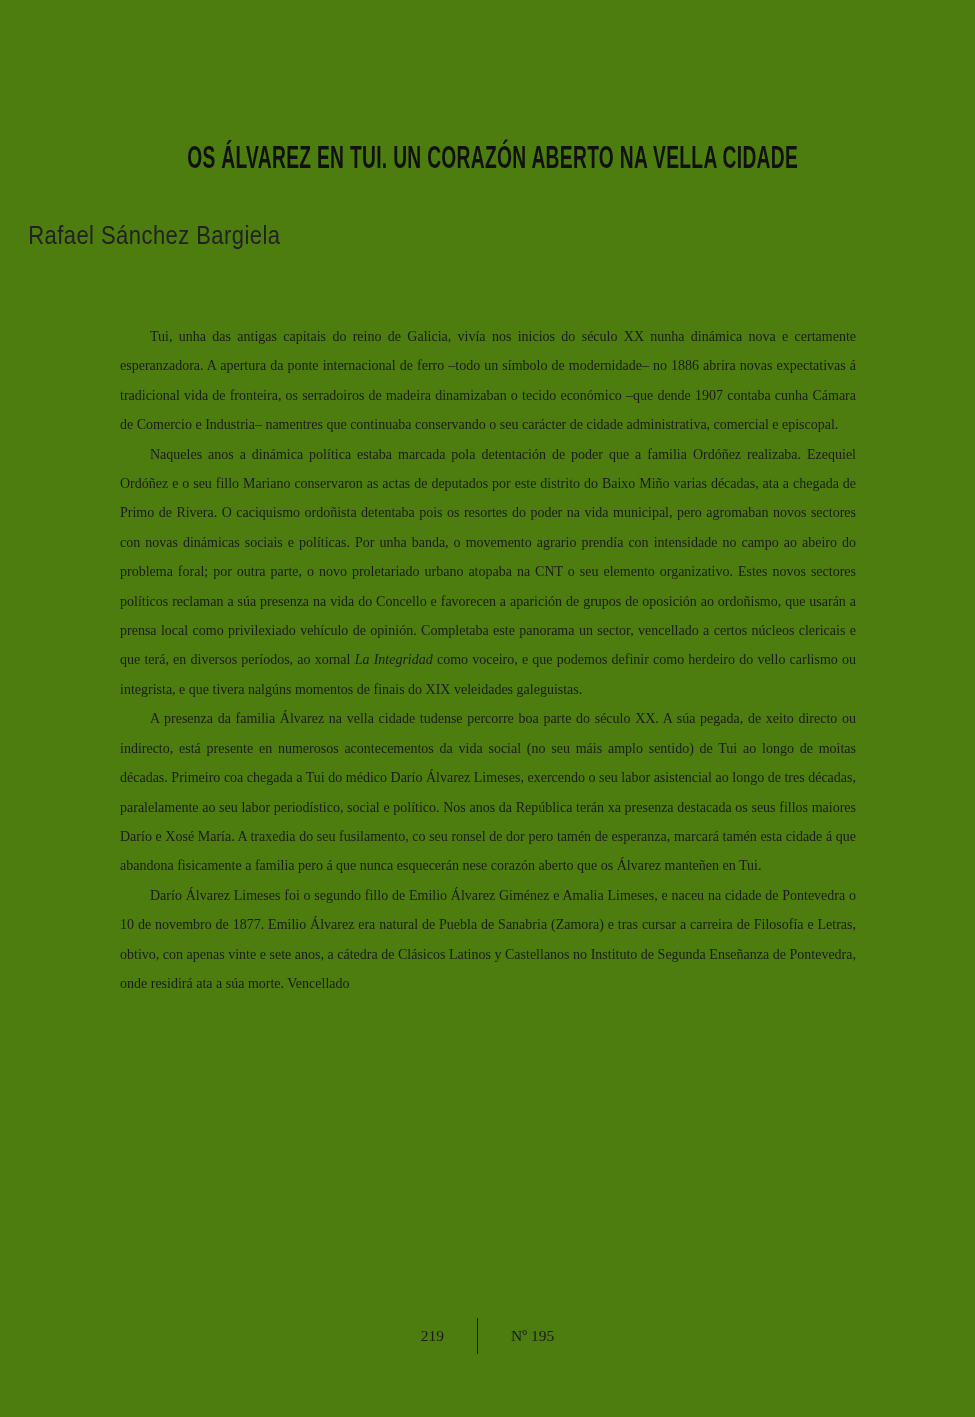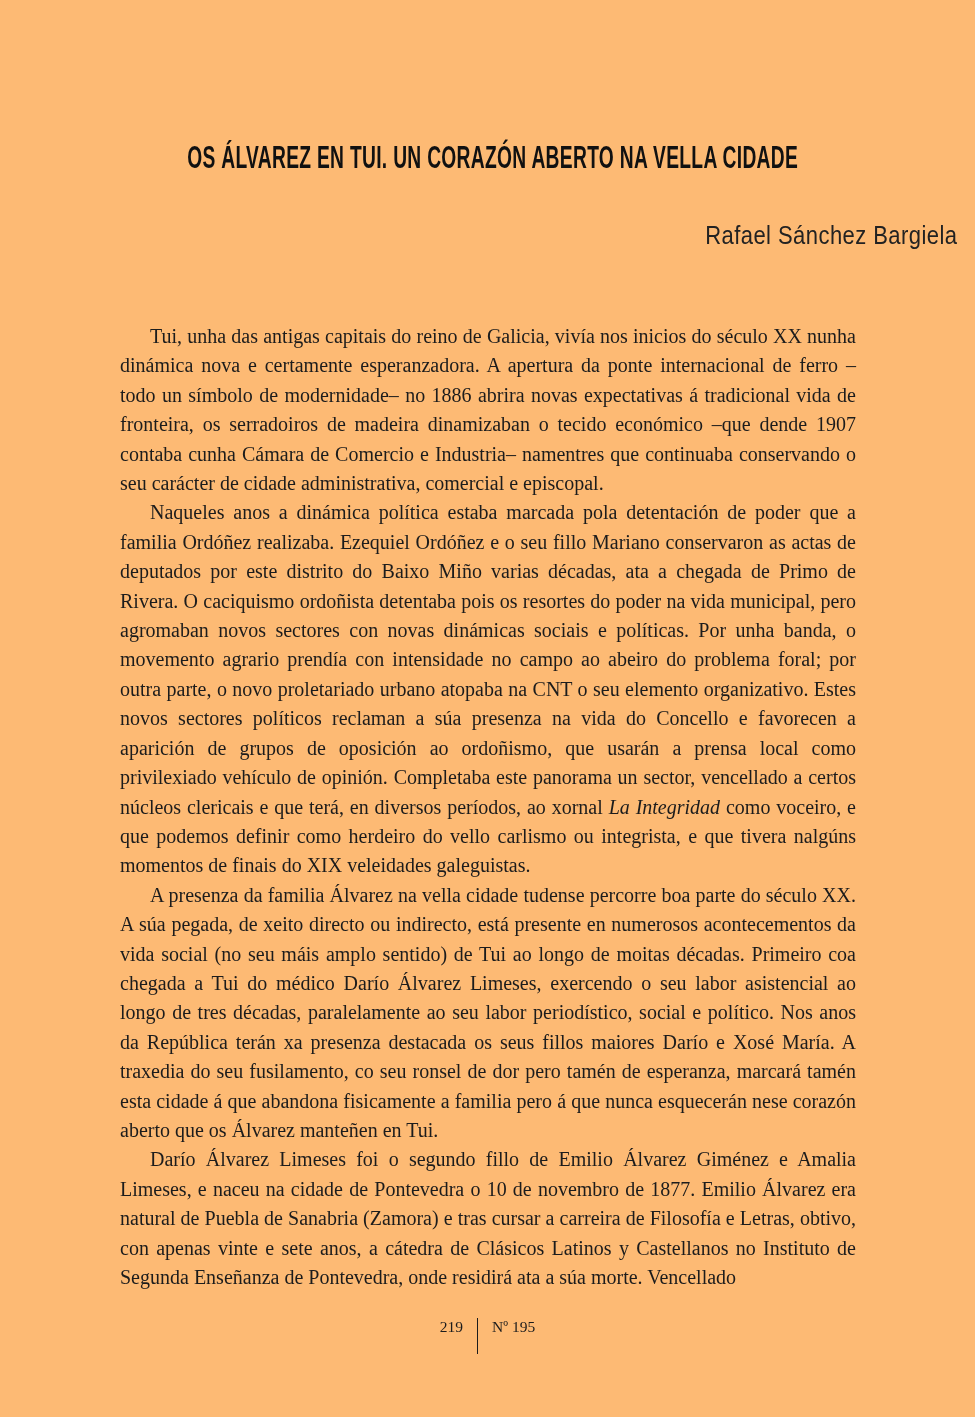--- a/index.html
+++ b/index.html
@@ -4,21 +4,21 @@
 <style>
   html, body {
     margin: 0;
     padding: 0;
     background: #ffffff;
   }
   .page {
     position: relative;
     width: 975px;
     height: 1417px;
-    background: #fdba74;
+    background: #4d7c0f;
     overflow: hidden;
     font-family: "Liberation Serif", serif;
     color: #1c1c1c;
   }
   .title-wrap {
     position: absolute;
     top: 140px;
     left: 0;
     right: 0;
     text-align: center;
@@ -31,59 +31,61 @@
     font-size: 31px;
     letter-spacing: 0.5px;
     color: #111111;
     transform: scaleX(0.62);
     transform-origin: center;
     white-space: nowrap;
   }
   .author-wrap {
     position: absolute;
     top: 221px;
-    left: 16px;
+    left: 0;
     right: 0;
-    text-align: right;
+    text-align: left;
+    padding-left: 11px;
   }
   .author {
     display: inline-block;
     margin: 0;
     font-family: "Liberation Sans", sans-serif;
     font-weight: 400;
     font-size: 25px;
     letter-spacing: 0.5px;
     color: #222222;
     transform: scaleX(0.88);
     transform-origin: center;
     white-space: nowrap;
   }
   .body-text {
     position: absolute;
     top: 322px;
     left: 120px;
     width: 736px;
-    font-size: 20px;
+    font-size: 14px;
     line-height: 29.4px;
     text-align: justify;
     hyphens: auto;
     -webkit-hyphens: auto;
   }
   .body-text p {
     margin: 0;
     text-indent: 30px;
   }
   .footer {
     position: absolute;
     top: 1318px;
     left: 0;
     right: 0;
     display: flex;
     justify-content: center;
-    gap: 14px;
+    align-items: center;
+    gap: 33px;
     font-size: 15.5px;
     color: #1c1c1c;
   }
   .footer-divider {
     display: inline-block;
     width: 1px;
     height: 36px;
     background: #1c1c1c;
   }
 </style>

